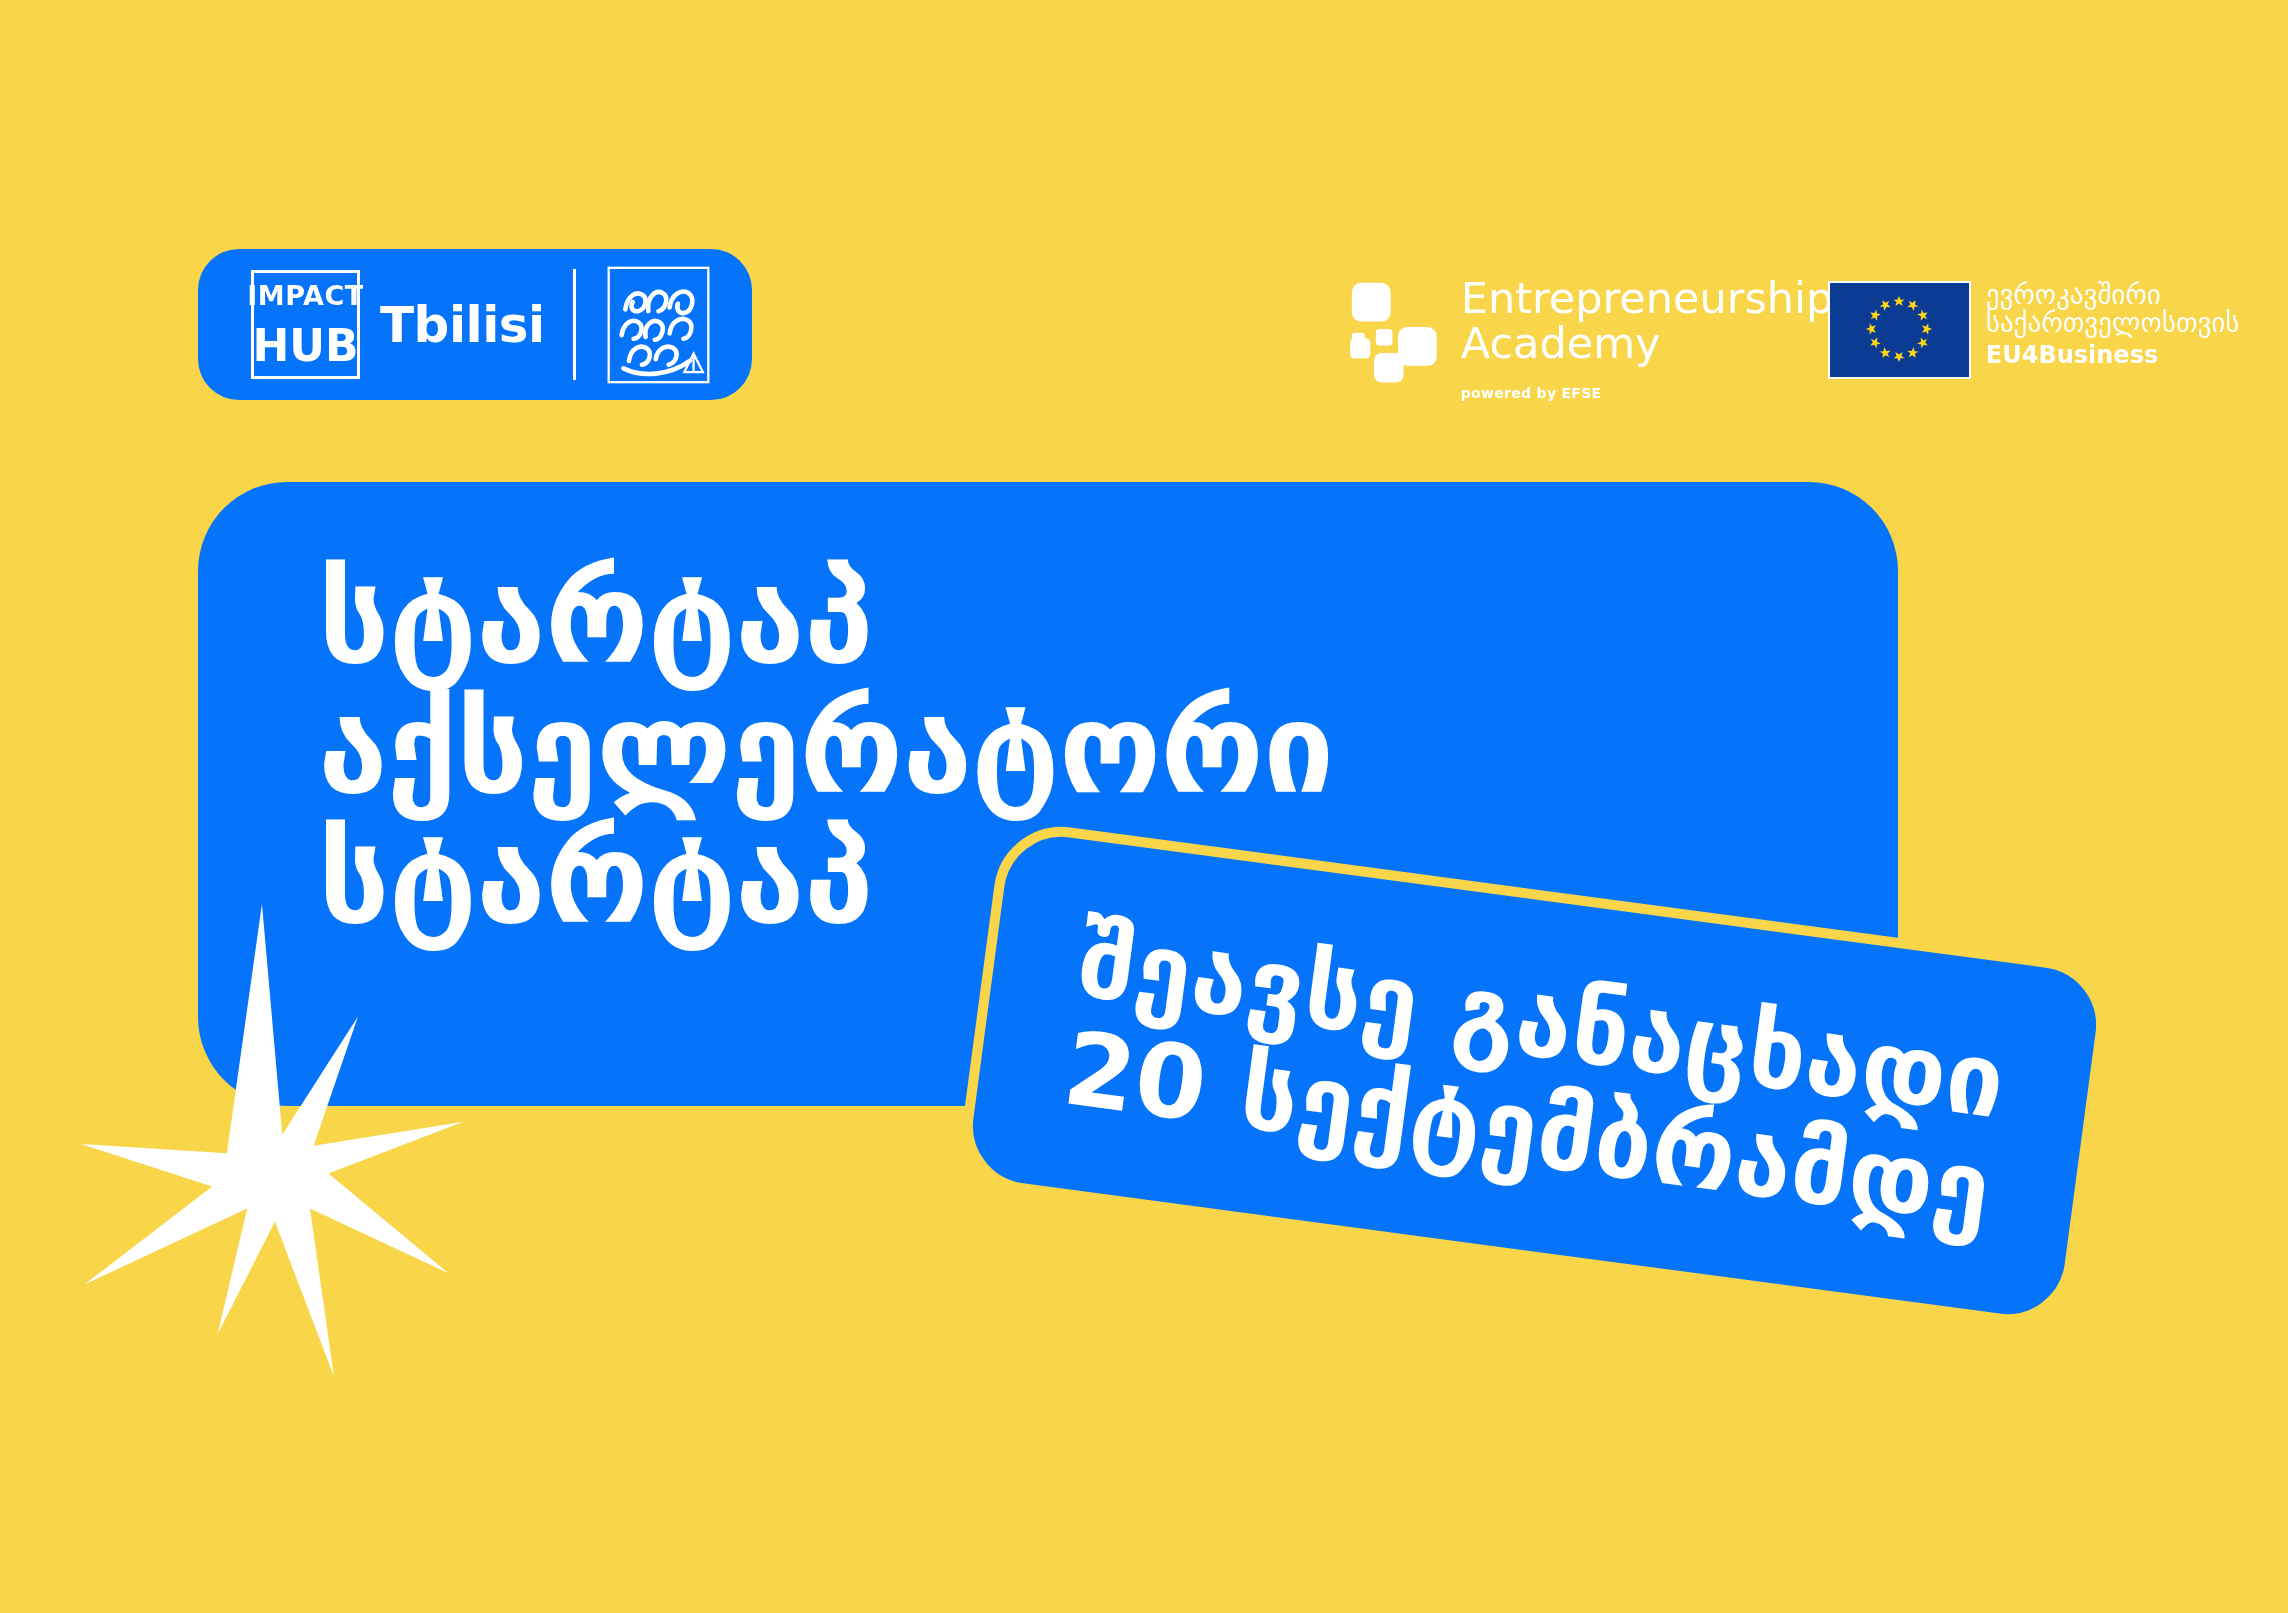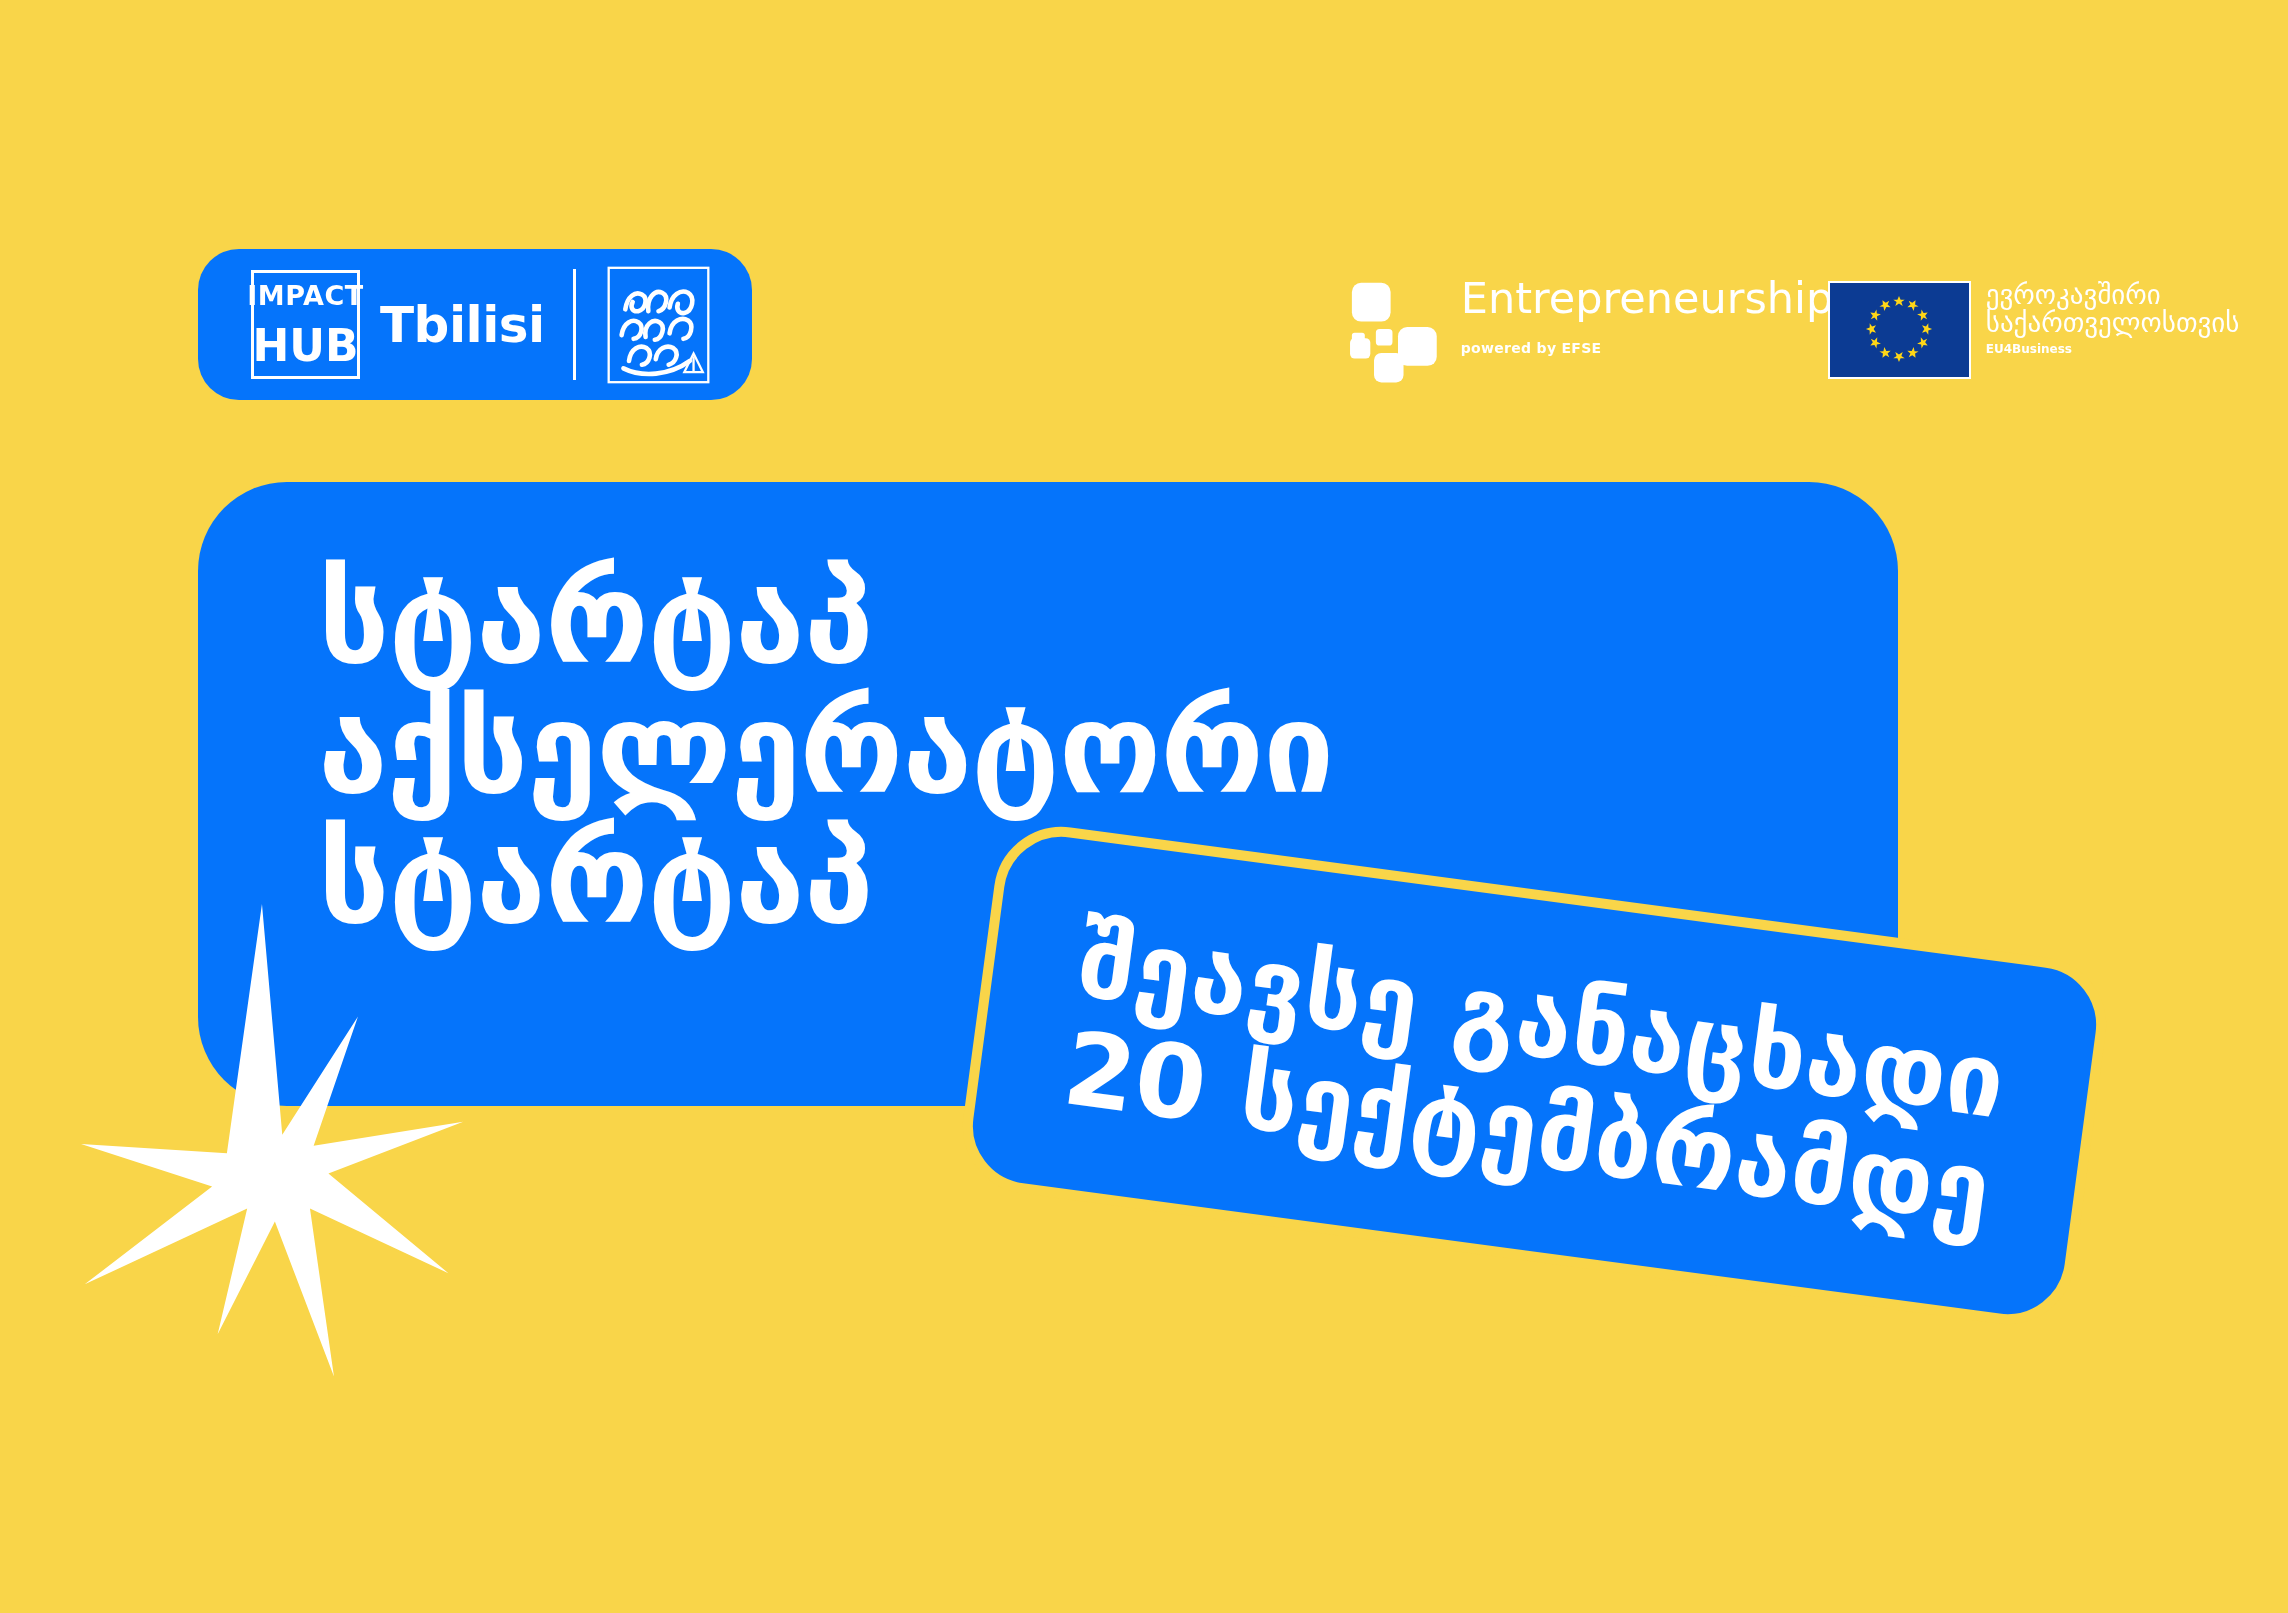--- a/index.html
+++ b/index.html
@@ -107,21 +107,21 @@
     box-sizing: border-box;
     position: relative;
   }
   .eu-text {
     margin-left: 14.8px;
     color: #ffffff;
     line-height: 1.04;
   }
   .eu-l1 { font-size: 27px; }
   .eu-l2 { font-size: 27px; }
-  .eu-l3 { font-size: 12px; font-weight: bold; margin-top: 5.5px; }
+  .eu-l3 { font-size: 24px; font-weight: bold; margin-top: 5.5px; }
 
   
   .main-card {
     position: absolute;
     left: 198px;
     top: 482px;
     width: 1700px;
     height: 624px;
     background: #0574fb;
     border-radius: 89px;
@@ -228,20 +228,21 @@
         <rect x="2" y="2" width="42" height="42" rx="10" fill="#ffffff"></rect>
         <rect x="52" y="50" width="42" height="42" rx="10" fill="#ffffff"></rect>
         <rect x="28" y="52" width="18" height="18" rx="4" fill="#ffffff"></rect>
         <rect x="0" y="62" width="22" height="22" rx="5" fill="#ffffff"></rect>
         <rect x="2" y="56" width="14" height="14" rx="3" fill="#ffffff"></rect>
         <rect x="26" y="78" width="32" height="32" rx="8" fill="#ffffff"></rect>
       </svg>
     </div>
     <div class="ea-text">
       <div class="ea-line1">Entrepreneurship</div>
+      <div class="ea-line2">Academy</div>
       <div class="ea-line3">powered by EFSE</div>
     </div>
   </div>
 
   <div class="eu-logo">
     <div class="eu-flag">
       <svg width="138" height="92" viewBox="0 0 149 100" aria-hidden="true">
         <g fill="#ffd617">
           <g transform="translate(74.5,50)">
             <g transform="rotate(0) translate(0,-30)">

